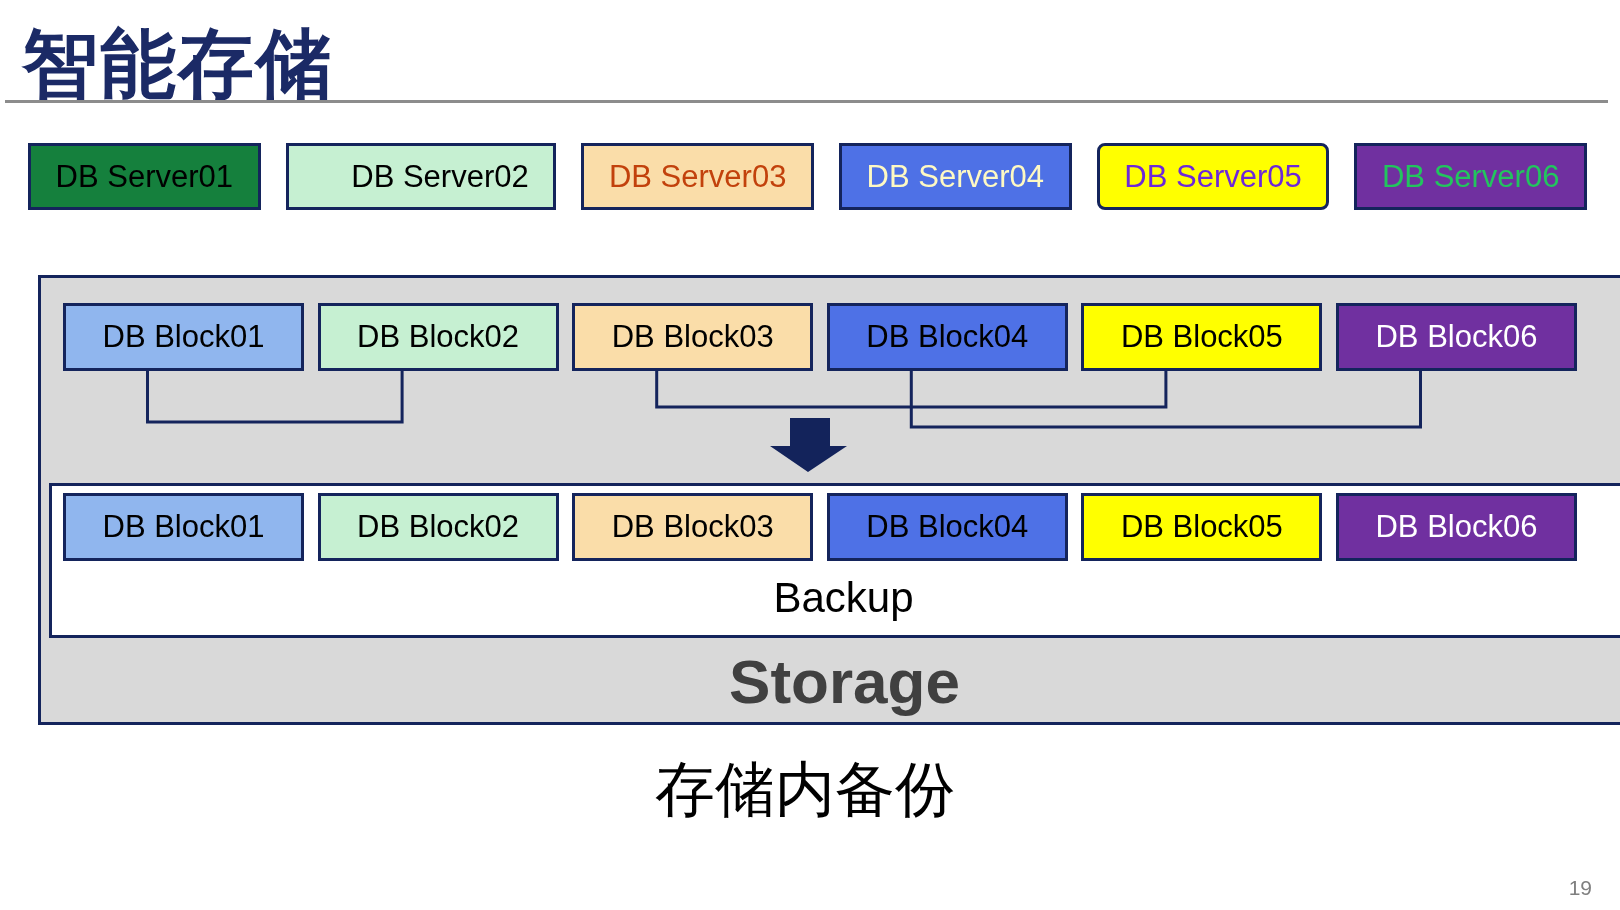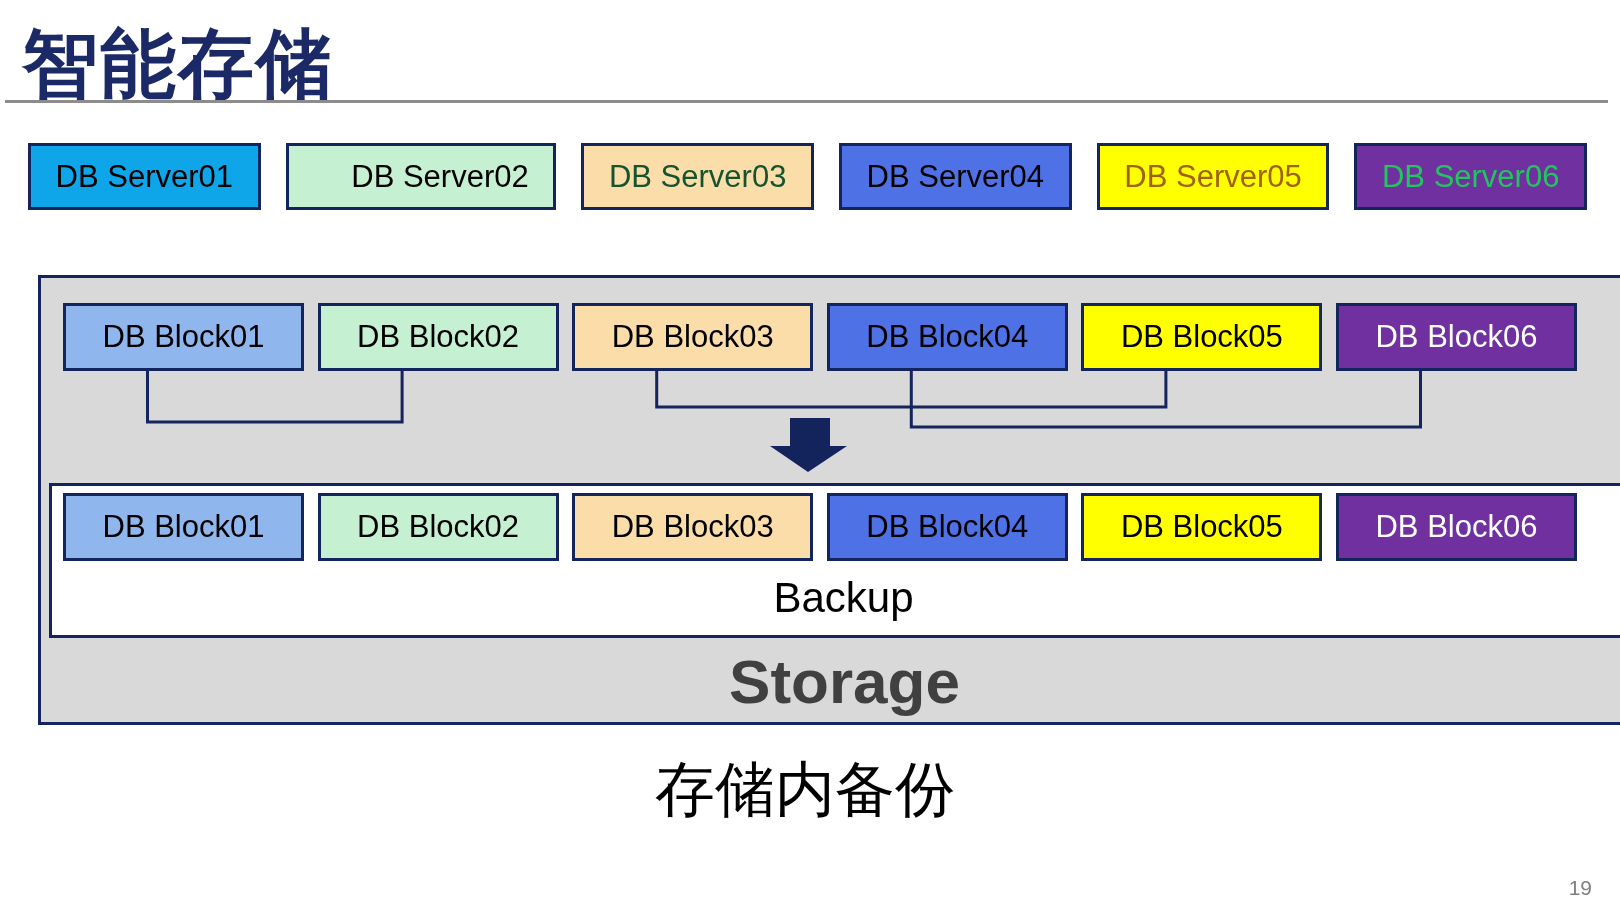--- a/index.html
+++ b/index.html
@@ -56,25 +56,25 @@
 </style>
 </head>
 <body>
 
 <div class="slide">
 
   <div class="title">智能存储</div>
   <div class="divider"></div>
 
   <div class="server-row" id="server-row">
-      <div class="box" style="background: #0ea5e9; color: rgb(0, 0, 0);">DB Server01</div>
+      <div class="box" style="background: #15803d; color: rgb(0, 0, 0);">DB Server01</div>
       <div class="box" style="background: rgb(198, 240, 210); color: rgb(0, 0, 0); padding-left: 38px;">DB Server02</div>
-      <div class="box" style="background: rgb(250, 221, 169); color: #14532d;">DB Server03</div>
-      <div class="box" style="background: rgb(78, 113, 230); color: #000000; text-align: right;">DB Server04</div>
-      <div class="box" style="background: rgb(255, 255, 0); color: #a16207;">DB Server05</div>
+      <div class="box" style="background: rgb(250, 221, 169); color: #c2410c;">DB Server03</div>
+      <div class="box" style="background: rgb(78, 113, 230); color: #fef9c3; text-align: right;">DB Server04</div>
+      <div class="box" style="background: rgb(255, 255, 0); color: #6d28d9; border-radius: 8px;">DB Server05</div>
       <div class="box" style="background: rgb(112, 48, 160); color: #22c55e;">DB Server06</div>
     </div>
 
   <div class="storage-box">
     <div class="block-row row1" id="block-row-1">
         <div class="box" style="background: rgb(144, 182, 238); color: rgb(0, 0, 0);">DB Block01</div>
         <div class="box" style="background: rgb(198, 240, 210); color: rgb(0, 0, 0);">DB Block02</div>
         <div class="box" style="background: rgb(250, 221, 169); color: rgb(0, 0, 0);">DB Block03</div>
         <div class="box" style="background: rgb(78, 113, 230); color: rgb(0, 0, 0);">DB Block04</div>
         <div class="box" style="background: rgb(255, 255, 0); color: rgb(0, 0, 0);">DB Block05</div>

